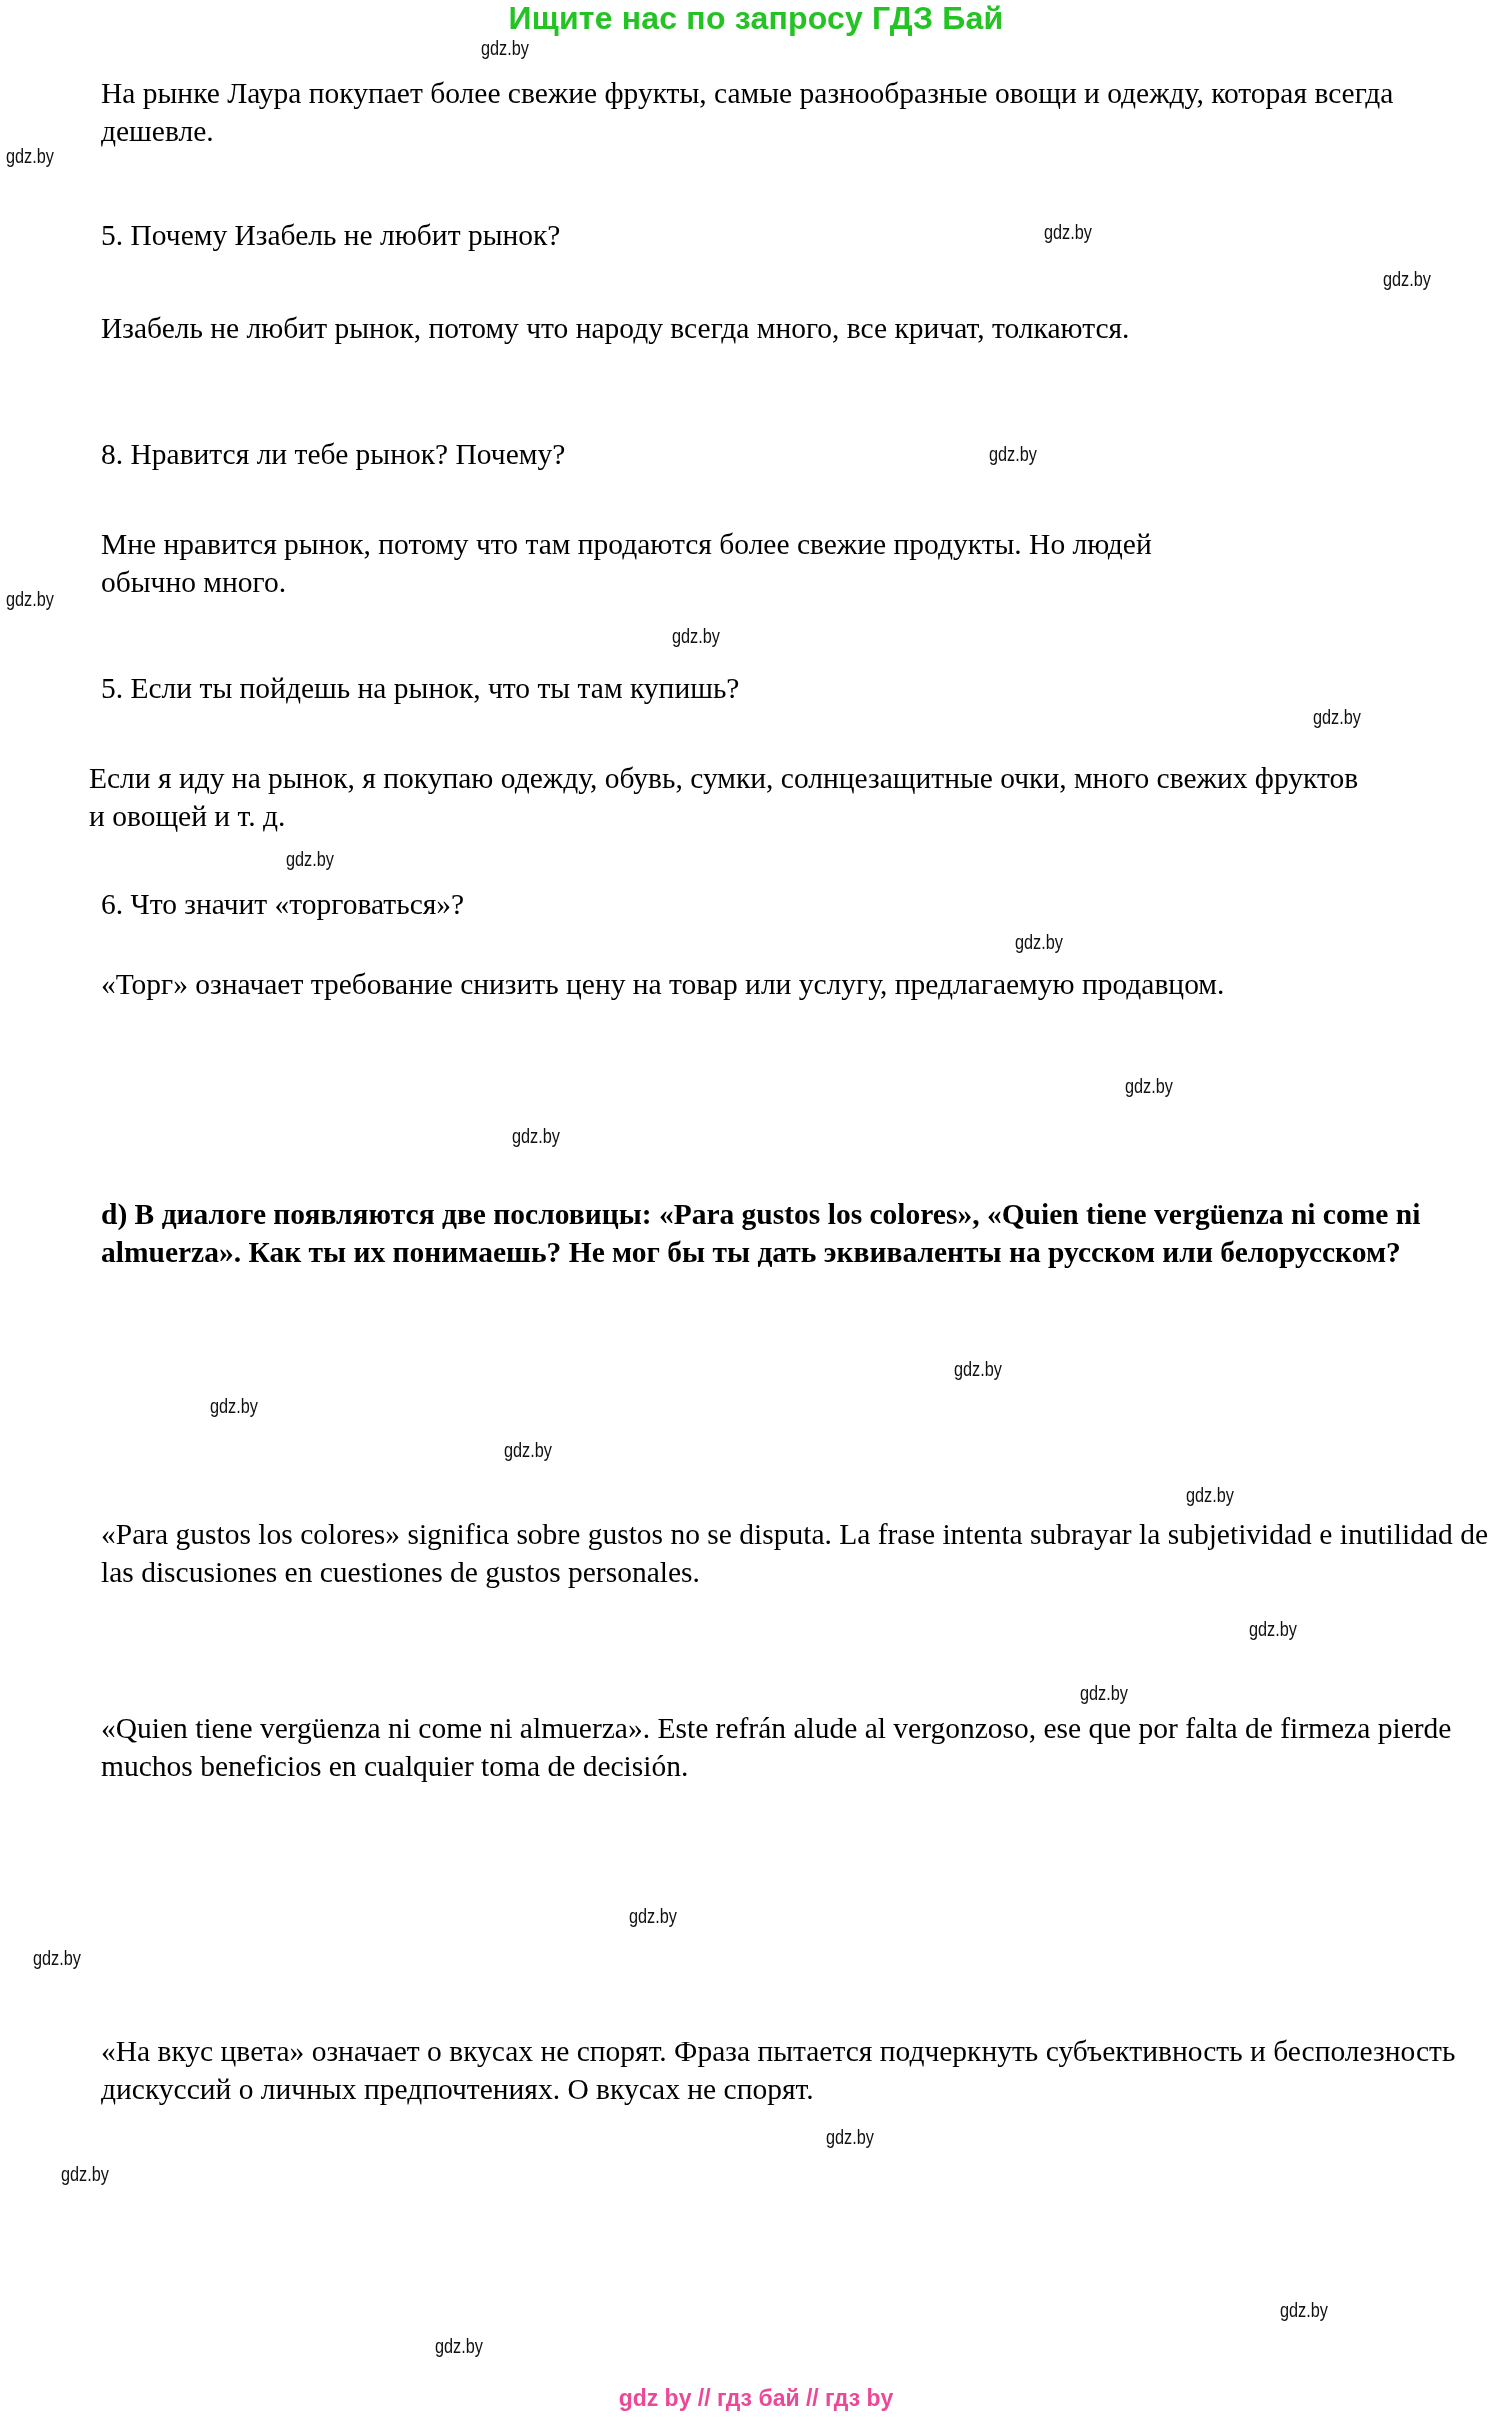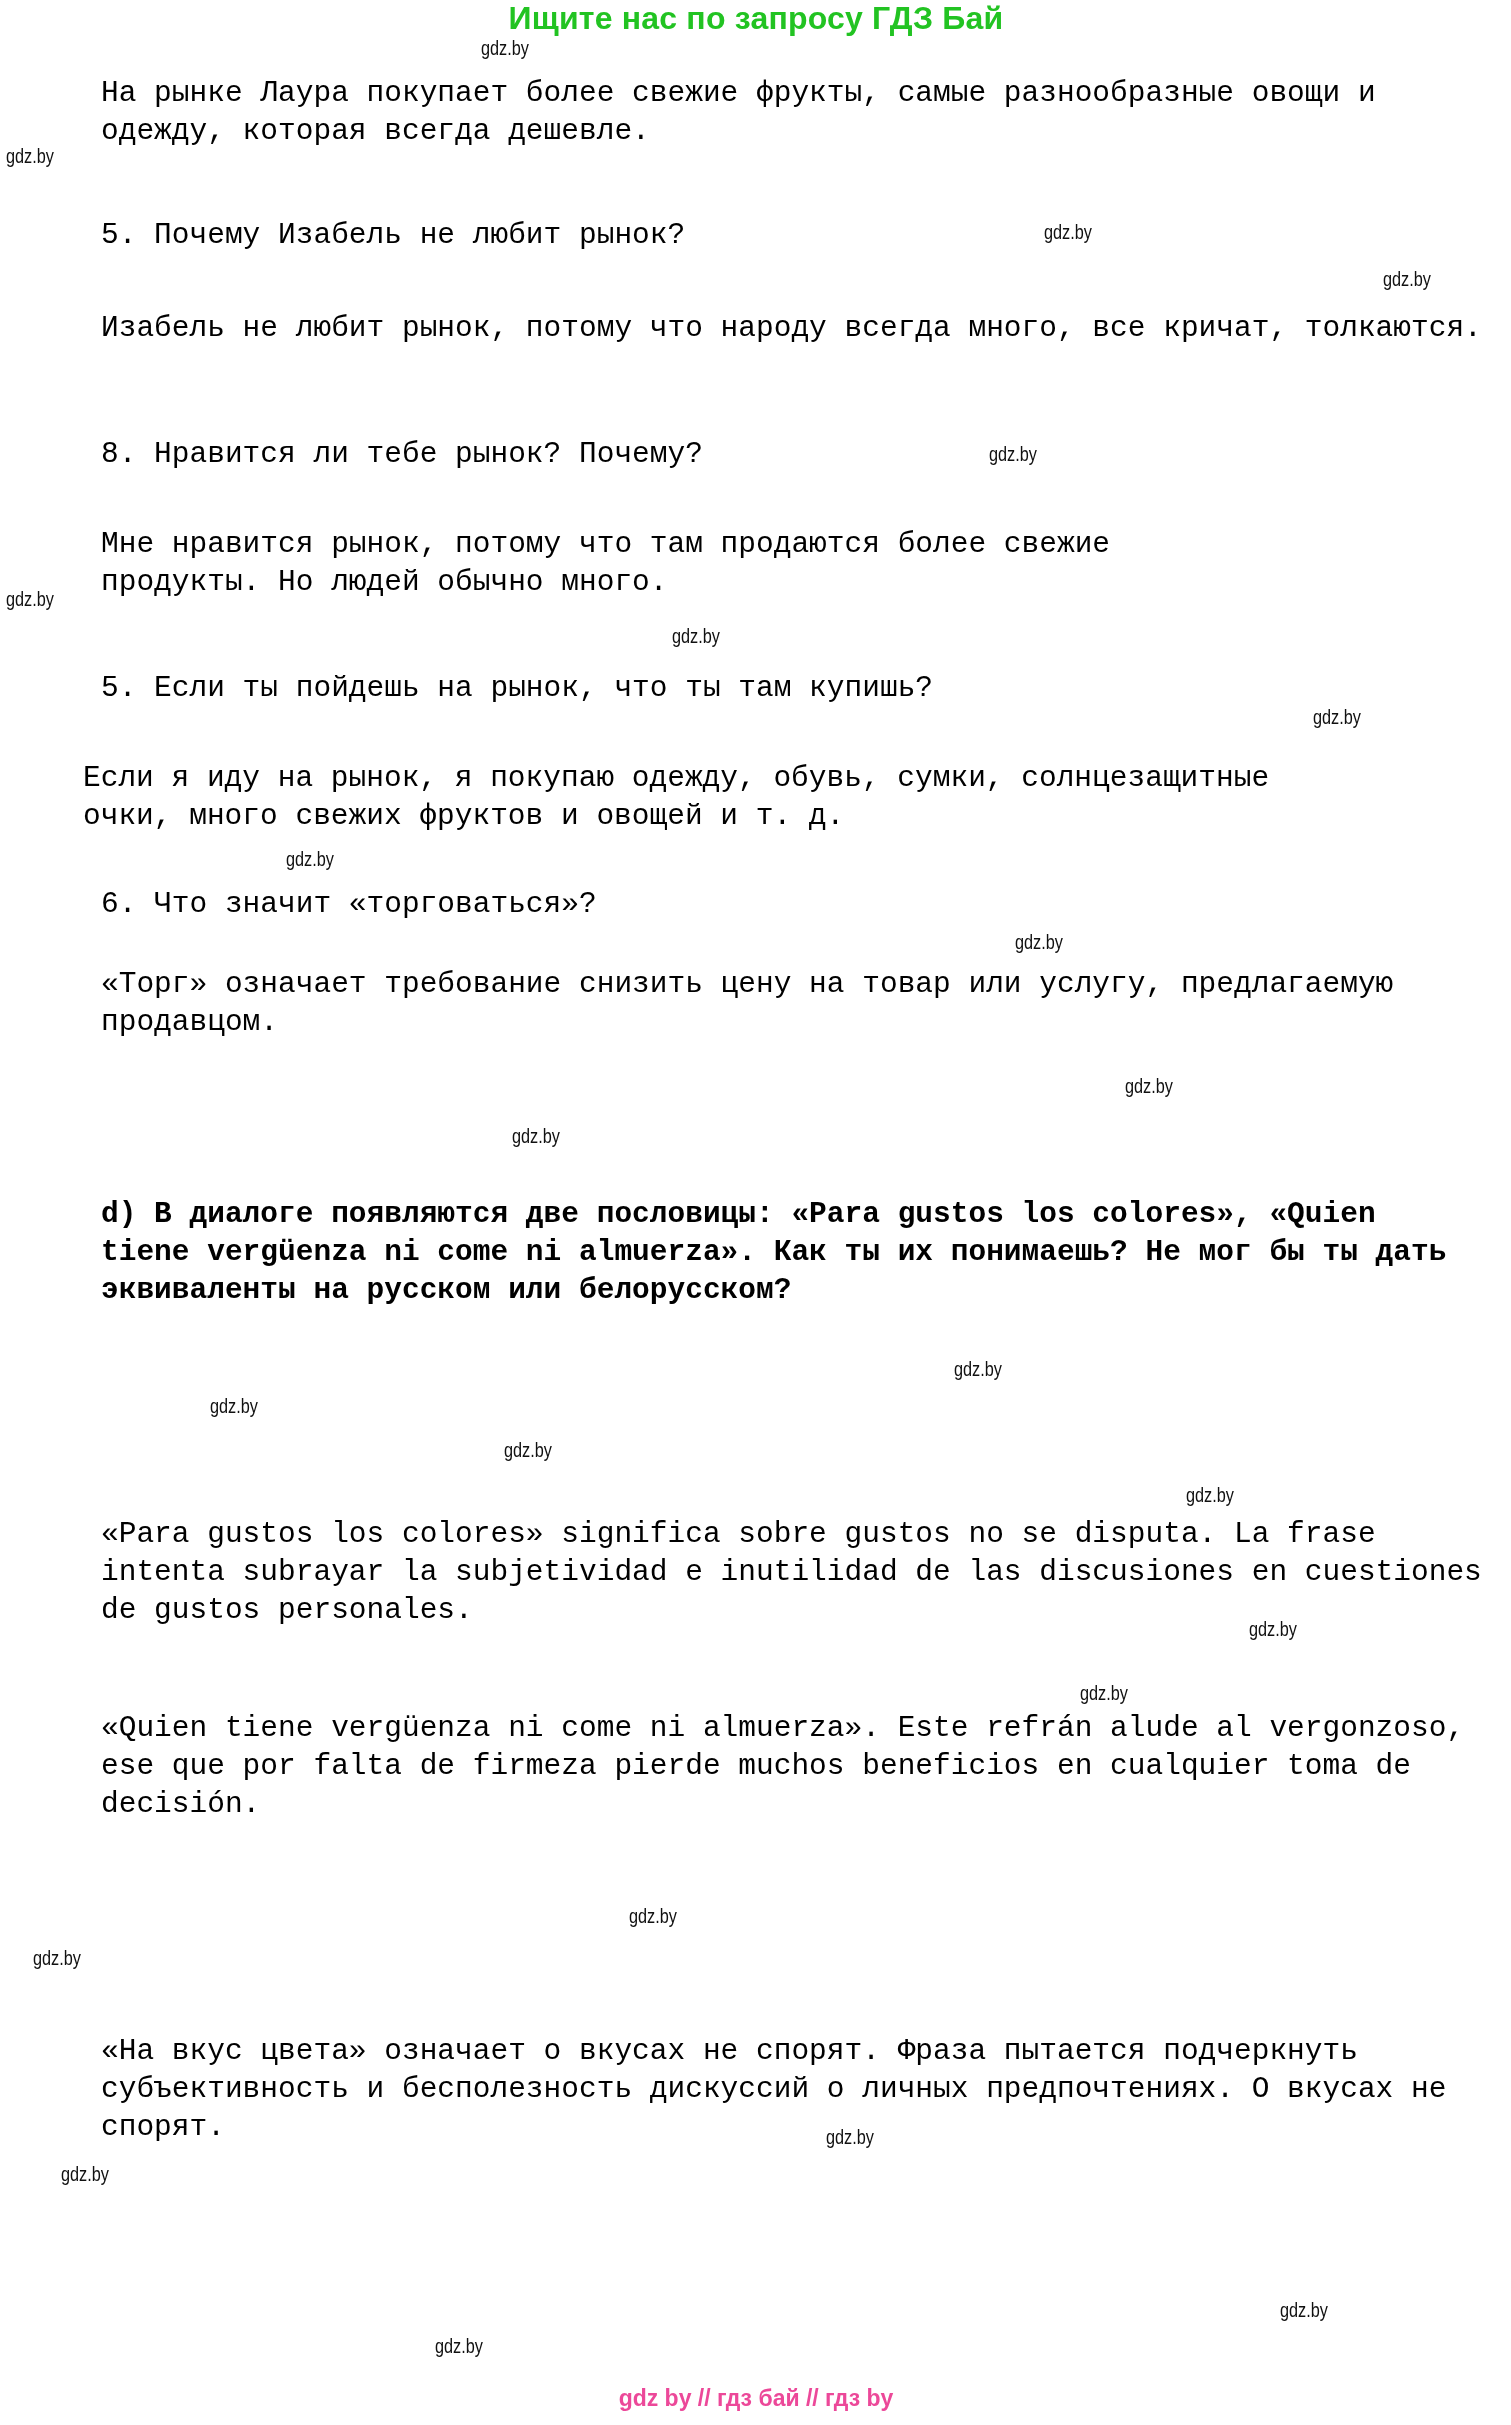--- a/index.html
+++ b/index.html
@@ -56,21 +56,21 @@
     color: #111111;
     white-space: nowrap;
     line-height: 1;
     transform: scaleX(0.84);
     transform-origin: left top;
   }
 
   
   .txt {
     position: absolute;
-    font-family: Liberation Mono, monospace;
+    font-family: Liberation Serif, serif;
     font-size: 29.5px;
     line-height: 38px;
     color: #000000;
     letter-spacing: 0px;
   }
   .txt.bold { font-weight: 700; }
 </style>
 </head>
 <body>
 
@@ -92,21 +92,21 @@
   <div class="txt" style="left:101px; top:435px; width:854px;">8. Нравится ли тебе рынок? Почему?</div>
   <div class="wm" style="left:989px; top:445px;">gdz.by</div>
 
   <div class="txt" style="left:101px; top:525px; width:1102px;">Мне нравится рынок, потому что там продаются более свежие продукты. Но людей обычно много.</div>
   <div class="wm" style="left:6.2px;   top:590px;">gdz.by</div>
   <div class="wm" style="left:672px; top:627px;">gdz.by</div>
 
   <div class="txt" style="left:101px; top:669px; width:1009px;">5. Если ты пойдешь на рынок, что ты там купишь?</div>
   <div class="wm" style="left:1313px; top:708px;">gdz.by</div>
 
-  <div class="txt" style="left:83px; top:759px; width:1280px;">Если я иду на рынок, я покупаю одежду, обувь, сумки, солнцезащитные очки, много свежих фруктов и овощей и т. д.</div>
+  <div class="txt" style="left:89px; top:759px; width:1280px;">Если я иду на рынок, я покупаю одежду, обувь, сумки, солнцезащитные очки, много свежих фруктов и овощей и т. д.</div>
   <div class="wm" style="left:286px; top:850px;">gdz.by</div>
 
   <div class="txt" style="left:101px; top:885px; width:854px;">6. Что значит «торговаться»?</div>
   <div class="wm" style="left:1015px; top:933px;">gdz.by</div>
 
   <div class="txt" style="left:101px; top:965px; width:1335px;">«Торг» означает требование снизить цену на товар или услугу, предлагаемую продавцом.</div>
   <div class="wm" style="left:1125px; top:1077px;">gdz.by</div>
   <div class="wm" style="left:512px;  top:1127px;">gdz.by</div>
 
   <div class="txt bold" style="left:101px; top:1195px; width:1366px;">d) В диалоге появляются две пословицы: «Para gustos los colores», «Quien tiene vergüenza ni come ni almuerza». Как ты их понимаешь? Не мог бы ты дать эквиваленты на русском или белорусском?</div>

